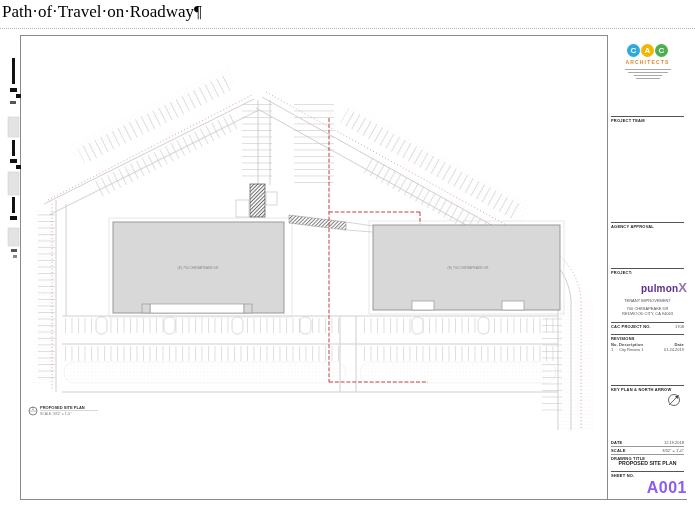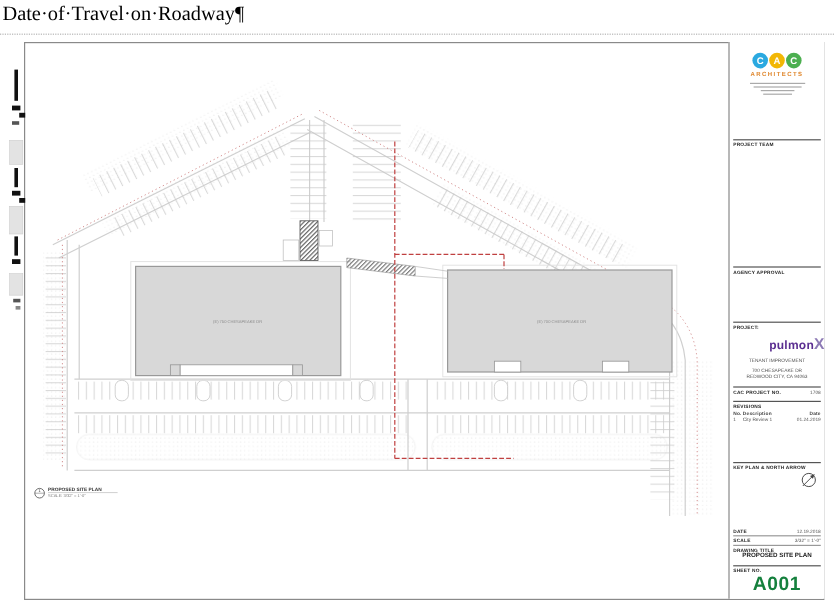--- a/index.html
+++ b/index.html
@@ -24,27 +24,27 @@
   .rule.lt{border-top-color:#999;}
   .tbl{font-size:4px;font-weight:bold;color:#222;letter-spacing:.2px;}
   .tbv{font-size:4px;color:#555;}
   .ctr{left:0;width:79px;text-align:center;}
   .pulmonx{top:243px;left:0;width:79px;text-align:right;color:#5B2E91;}
   .pulmonx b{position:static;font-size:10px;letter-spacing:.2px;}
   .pulmonx i{position:static;font-style:normal;font-size:13px;font-weight:bold;color:#8D7AB5;}
   .rev-head,.rev-row{left:3px;width:73px;display:flex;}
   .rev-head span,.rev-row span{position:static;}
   .rev-c1{width:8px;} .rev-c2{flex:1;} .rev-c3{width:22px;text-align:right;}
-  .a001{top:444px;left:0;width:79px;text-align:center;font-size:16px;font-weight:bold;color:#15803d;letter-spacing:.5px;}
+  .a001{top:444px;left:0;width:79px;text-align:right;font-size:16px;font-weight:bold;color:#8b5cf6;letter-spacing:.5px;}
   .psp{top:425px;left:0;width:79px;text-align:center;font-size:5.2px;font-weight:bold;color:#222;}
 </style>
 </head>
 <body>
 
-<div class="abs doc-title">Date·of·Travel·on·Roadway¶</div>
+<div class="abs doc-title">Path·of·Travel·on·Roadway¶</div>
 <div class="abs img-edge"></div>
 
 <div class="abs" style="left:0;top:28px;width:695px;height:482px;">
 
   <svg width="695" height="482" viewBox="0 28 695 482" style="position:absolute;left:0;top:0;">
     <defs>
       <pattern id="ticksV" width="6.5" height="18" patternUnits="userSpaceOnUse">
         <path d="M0.5 0 V18" stroke="#c9c9c9" stroke-width="0.7"></path>
       </pattern>
       <pattern id="ticksH" width="18" height="6.5" patternUnits="userSpaceOnUse">

